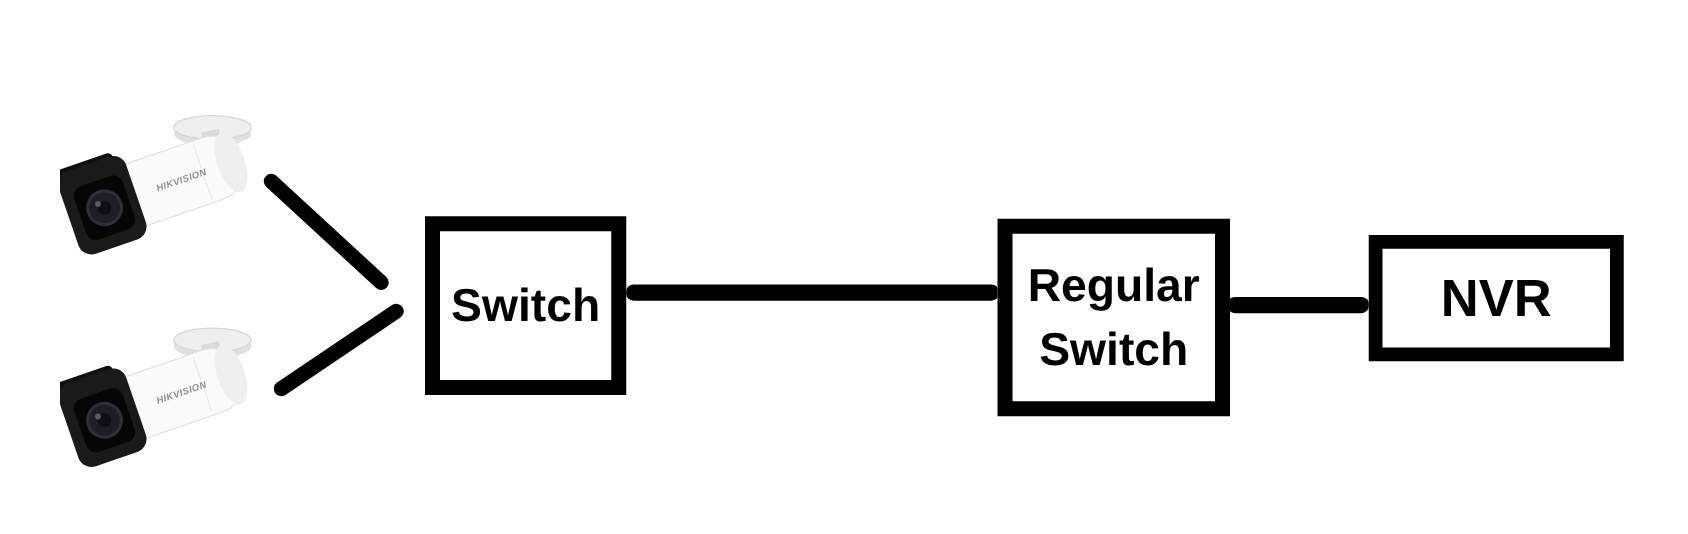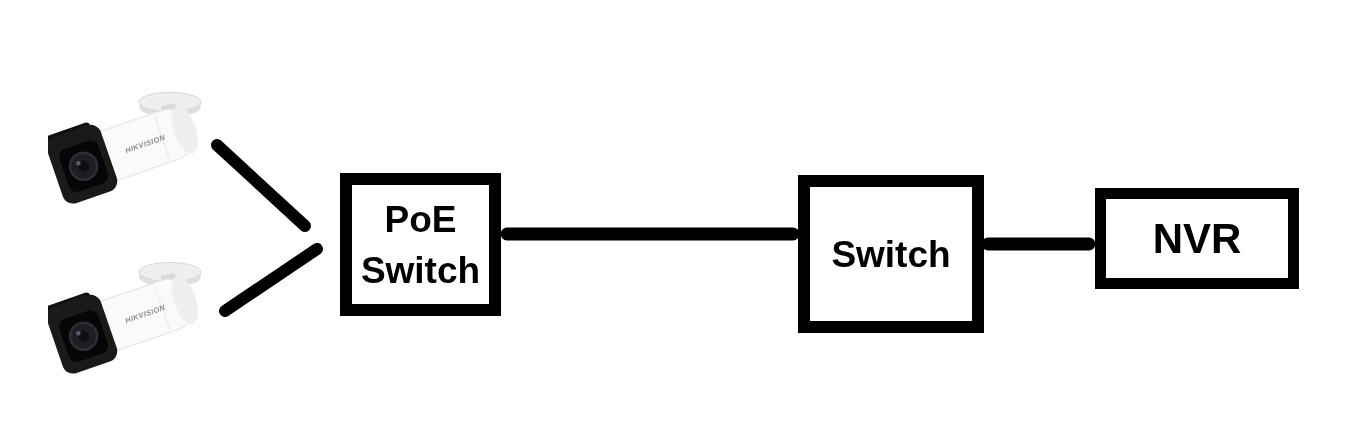--- a/index.html
+++ b/index.html
@@ -116,25 +116,25 @@
       <rect x="12" y="42" width="41" height="45" rx="8" fill="#060606"></rect>
       <circle cx="32.5" cy="64.5" r="13.5" fill="#1d1d24"></circle>
       <circle cx="32.5" cy="64.5" r="13.5" fill="none" stroke="#2e2e38" stroke-width="2.5"></circle>
       <circle cx="32.5" cy="64.5" r="5.5" fill="#0e0e14"></circle>
       <circle cx="28.5" cy="60" r="2.3" fill="#5a5a66"></circle>
       <text class="cam-brand" x="77" y="66">HIKVISION</text>
     </g>
   </svg>
 
   <div id="poe-switch-box" class="node-box">
-    <span class="label-line">PoE</span>
     <span class="label-line">Switch</span>
   </div>
 
   <div id="regular-switch-box" class="node-box">
+    <span class="label-line">Regular</span>
     <span class="label-line">Switch</span>
   </div>
 
   <div id="nvr-box" class="node-box">
     <span class="label-line">NVR</span>
   </div>
 
 </div>
 
 </body></html>

